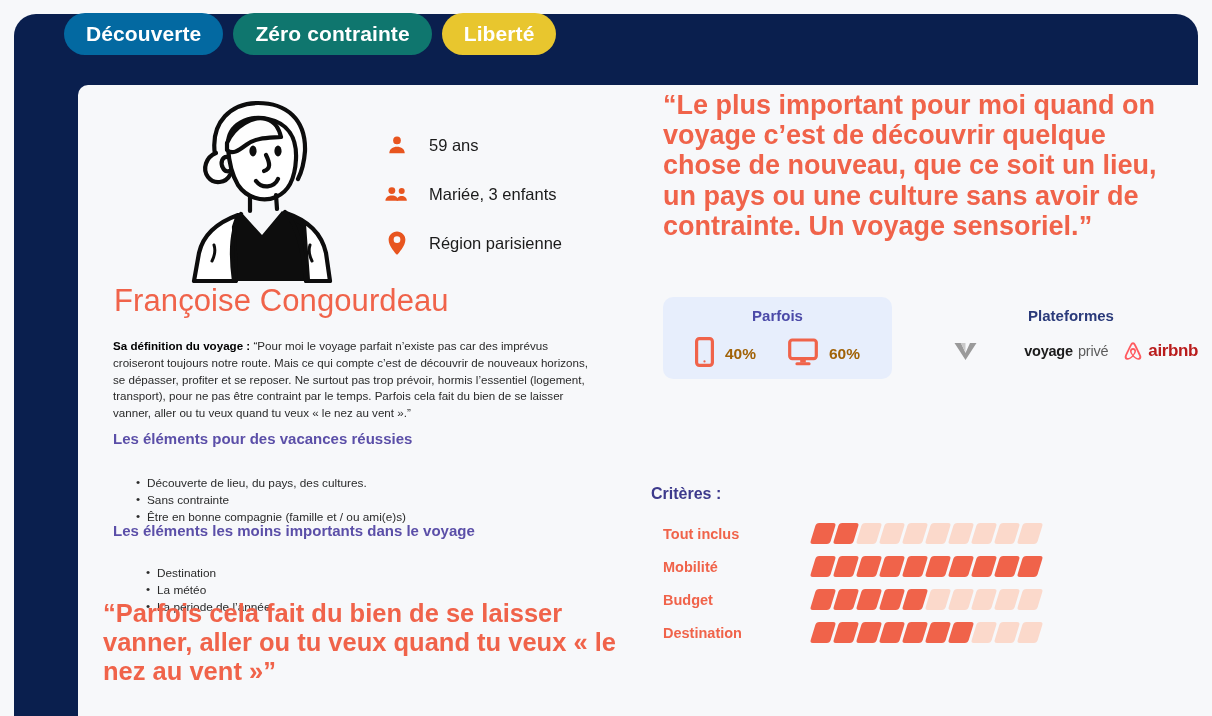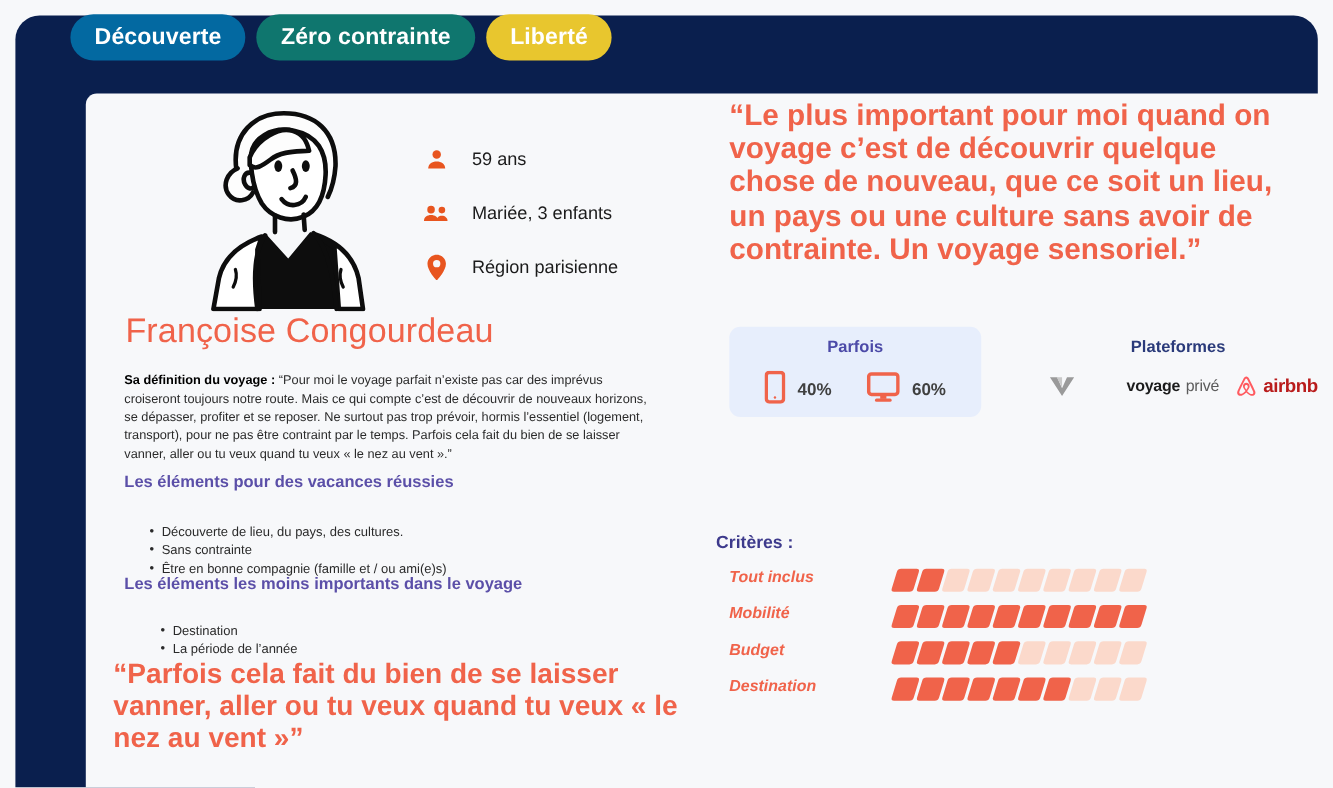--- a/index.html
+++ b/index.html
@@ -76,21 +76,21 @@
   .device-box{
     position:absolute;left:25px;top:212px;width:229px;height:82px;
     background:#e7eefc;border-radius:10px;
   }
   .device-title{
     position:absolute;top:10px;left:0;width:100%;text-align:center;
     font-size:15px;color:#4c4aa8;font-weight:bold;
   }
   .device-row{position:absolute;top:40px;left:0;width:100%;display:flex;justify-content:center;gap:32px;}
   .device-item{display:flex;align-items:center;gap:11px;}
-  .device-pct{font-size:15.5px;font-weight:bold;color:#404040;}
+  .device-pct{font-size:15.5px;font-weight:bold;color:#a16207;}
 
   .plat-title{
     position:absolute;left:318px;top:222px;width:230px;text-align:center;
     font-size:15px;color:#2a3a7a;font-weight:bold;
   }
   .plat-logos{position:absolute;left:318px;top:255px;width:240px;display:flex;align-items:center;gap:14px;justify-content:center;}
 
   .aisance-row{position:absolute;left:25px;top:310px;display:flex;align-items:center;gap:18px;}
   .aisance-label{font-size:14.5px;color:#1d2d6b;font-weight:bold;}
 
@@ -98,21 +98,21 @@
   .seg{
     width:19px;height:22px;border-radius:3px;
     transform:skewX(-17deg);
   }
 
   .criteres-title{
     position:absolute;left:13px;top:400px;
     font-size:16px;color:#3d3a8c;font-weight:bold;
   }
   .crit-list{position:absolute;left:25px;top:432px;width:420px;}
-  .crit-row{display:flex;align-items:flex-start;height:33px;margin-bottom:0;font-style:italic;}
+  .crit-row{display:flex;align-items:center;height:33px;margin-bottom:0;}
   .crit-name{width:150px;font-size:14.5px;color:#f0634a;font-weight:bold;}
   .crit-bars{display:flex;gap:3px;}
 </style>
 </head>
 <body>
 
 <div id="page">
 
   <div class="navy-card"></div>
 
@@ -212,20 +212,21 @@
       <div class="sec-head head1">Les éléments pour des vacances réussies</div>
       <ul class="blist list1">
         <li>Découverte de lieu, du pays, des cultures.</li>
         <li>Sans contrainte</li>
         <li>Être en bonne compagnie (famille et / ou ami(e)s)</li>
       </ul>
 
       <div class="sec-head head2">Les éléments les moins importants dans le voyage</div>
       <ul class="blist list2">
         <li>Destination</li>
+        <li>La météo</li>
         <li>La période de l’année</li>
       </ul>
 
       <div class="quote-bottom">“Parfois cela fait du bien de se laisser vanner, aller ou tu veux quand tu veux « le nez au vent »”</div>
     </div>
 
     <div class="right">
 
       <div class="quote-main">“Le plus important pour moi quand on voyage c’est de découvrir quelque chose de nouveau, que ce soit un lieu, un pays ou une culture sans avoir de contrainte. Un voyage sensoriel.”</div>
 

